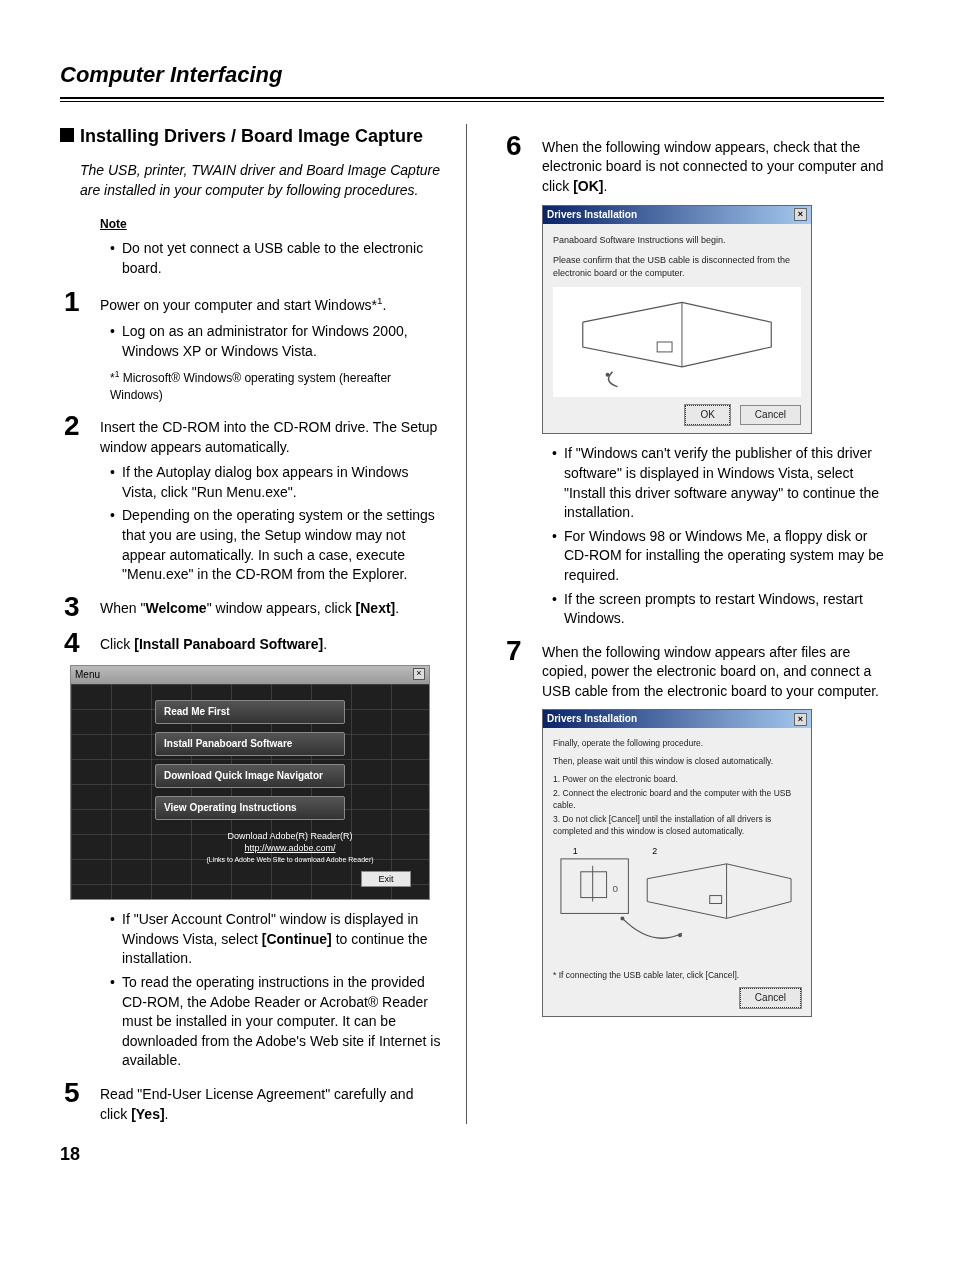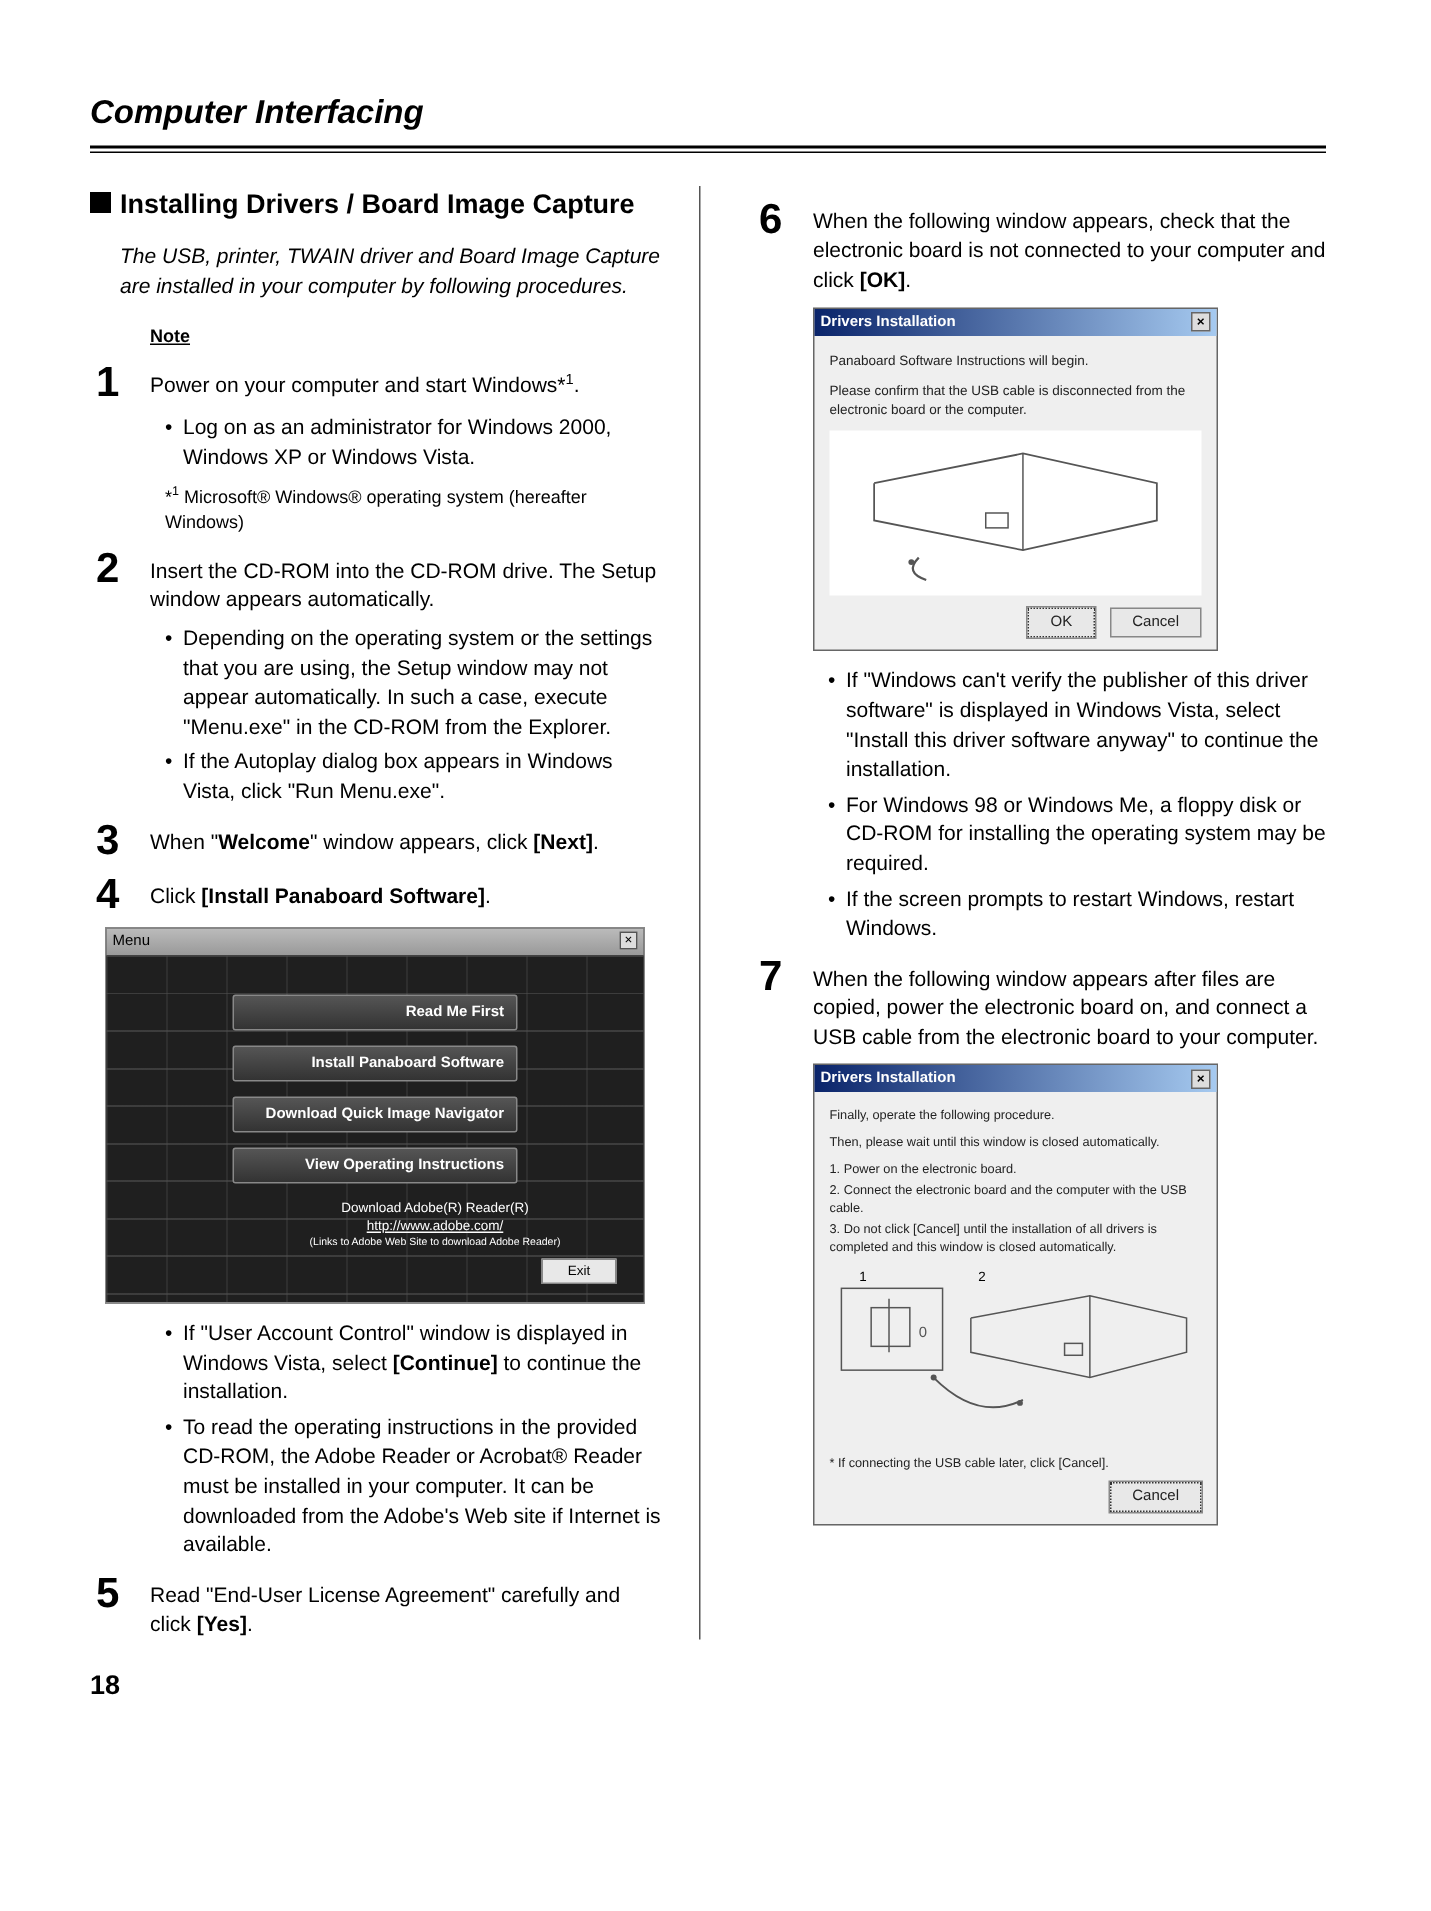--- a/index.html
+++ b/index.html
@@ -137,29 +137,29 @@
   .menu-body {
     padding: 16px 14px 8px 14px;
     background-image:
       repeating-linear-gradient(to right, rgba(80,80,80,0.6) 0 1px, transparent 1px 40px),
       repeating-linear-gradient(to bottom, rgba(80,80,80,0.6) 0 1px, transparent 1px 25px);
     background-color: #1f1f1f;
   }
   .menu-btn {
     display: block;
     width: 190px;
-    margin: 10px auto 8px auto;
+    margin: 0 auto 8px auto;
     background: linear-gradient(#555,#333);
     color: #fff;
     font-size: 10px;
     font-weight: bold;
     padding: 4px 8px;
     border: 1px solid #888;
     border-radius: 2px;
-    text-align: right;
+    text-align: left;
   }
   .adobe-block {
     text-align: center;
     color: #fff;
     font-size: 9px;
     margin: 10px 0 6px 80px;
   }
   .adobe-link { text-decoration: underline; font-size: 9px; display:block;}
   .adobe-fine { font-size: 7px; display:block;}
   .menu-exit {
@@ -247,41 +247,44 @@
   <div class="col col-left">
 
     <div class="subsection-head">
       <span class="square-marker"></span>
       <h2 class="sub-title">Installing Drivers / Board Image Capture</h2>
     </div>
 
     <p class="intro-para">The USB, printer, TWAIN driver and Board Image Capture are installed in your computer by following procedures.</p>
 
     <div class="note-head">Note</div>
+    <ul class="bullets">
+      <li>Do not yet connect a USB cable to the electronic board.</li>
+    </ul>
 
     <div class="step">
       <div class="step-num">1</div>
       <div class="step-body">
         <span>Power on your computer and start Windows*</span><sup>1</sup><span>.</span>
       </div>
     </div>
     <ul class="step-bullets">
       <li>Log on as an administrator for Windows 2000, Windows XP or Windows Vista.</li>
     </ul>
     <p class="footnote">
       <span>*</span><sup>1</sup><span> Microsoft® Windows® operating system (hereafter Windows)</span>
     </p>
 
     <div class="step">
       <div class="step-num">2</div>
       <div class="step-body">Insert the CD-ROM into the CD-ROM drive. The Setup window appears automatically.</div>
     </div>
     <ul class="step-bullets">
+      <li>If the Autoplay dialog box appears in Windows Vista, click "Run Menu.exe".</li>
       <li>Depending on the operating system or the settings that you are using, the Setup window may not appear automatically. In such a case, execute "Menu.exe" in the CD-ROM from the Explorer.</li>
-      <li>If the Autoplay dialog box appears in Windows Vista, click "Run Menu.exe".</li>
     </ul>
 
     <div class="step">
       <div class="step-num">3</div>
       <div class="step-body">
         <span>When "</span><span class="bold">Welcome</span><span>" window appears, click </span><span class="bold">[Next]</span><span>.</span>
       </div>
     </div>
 
     <div class="step">

